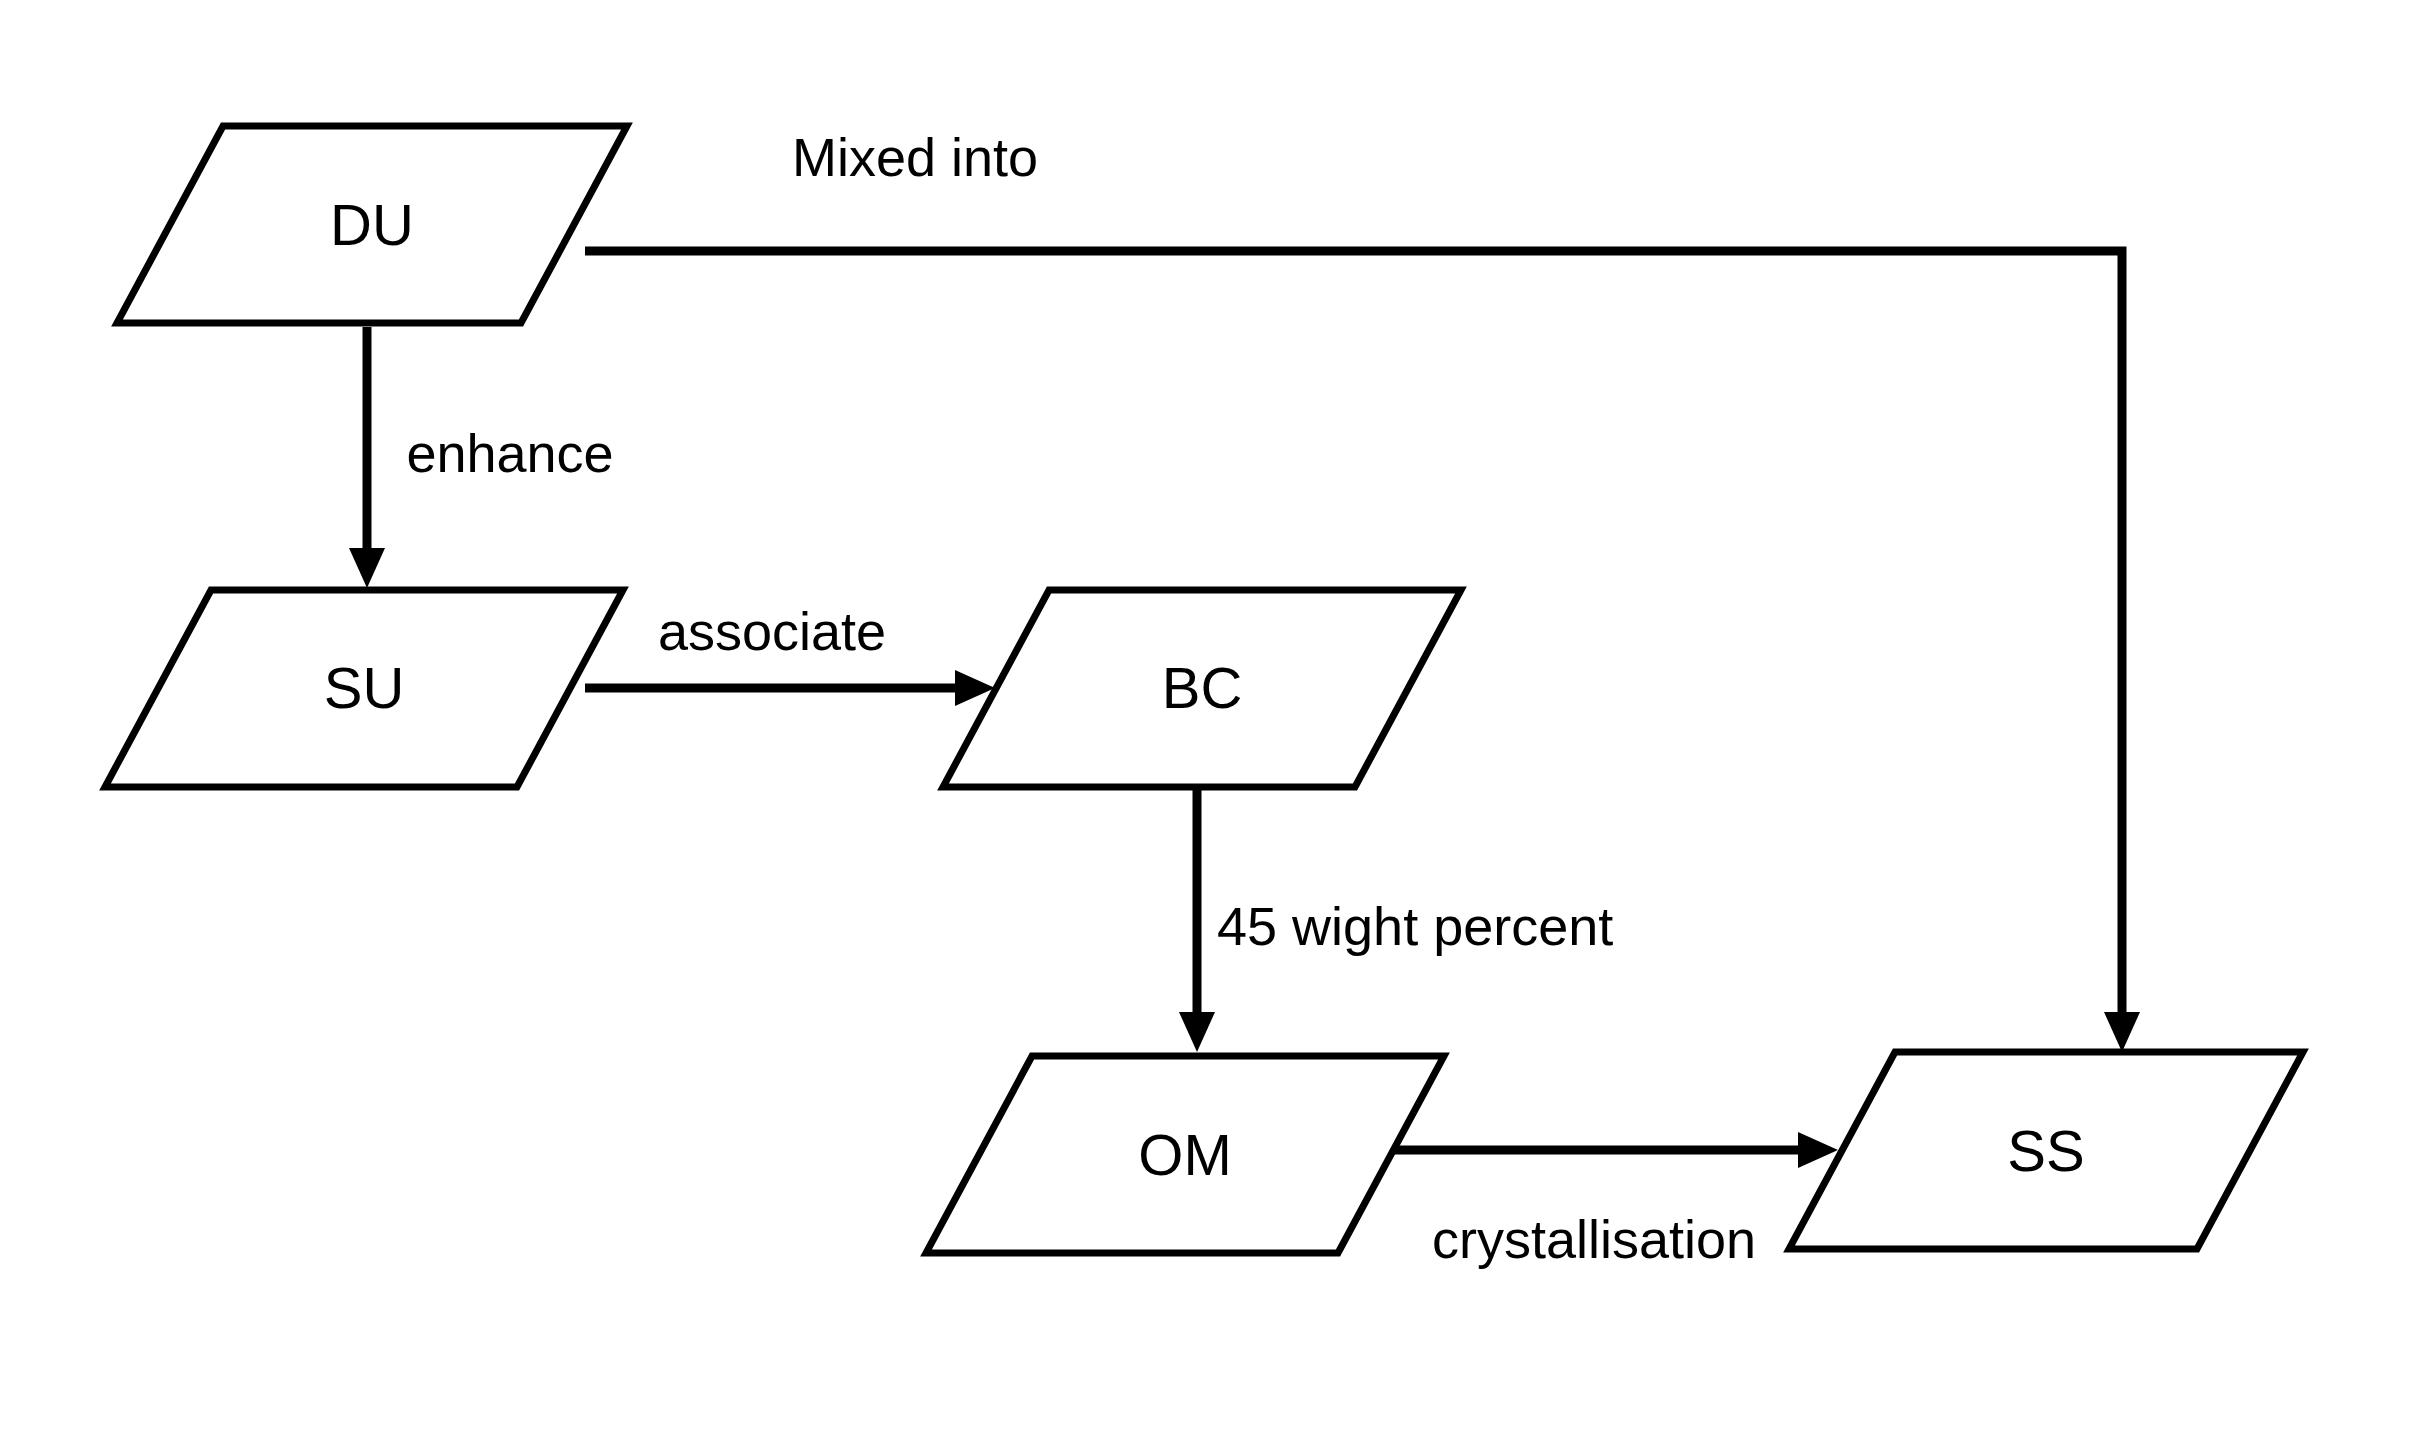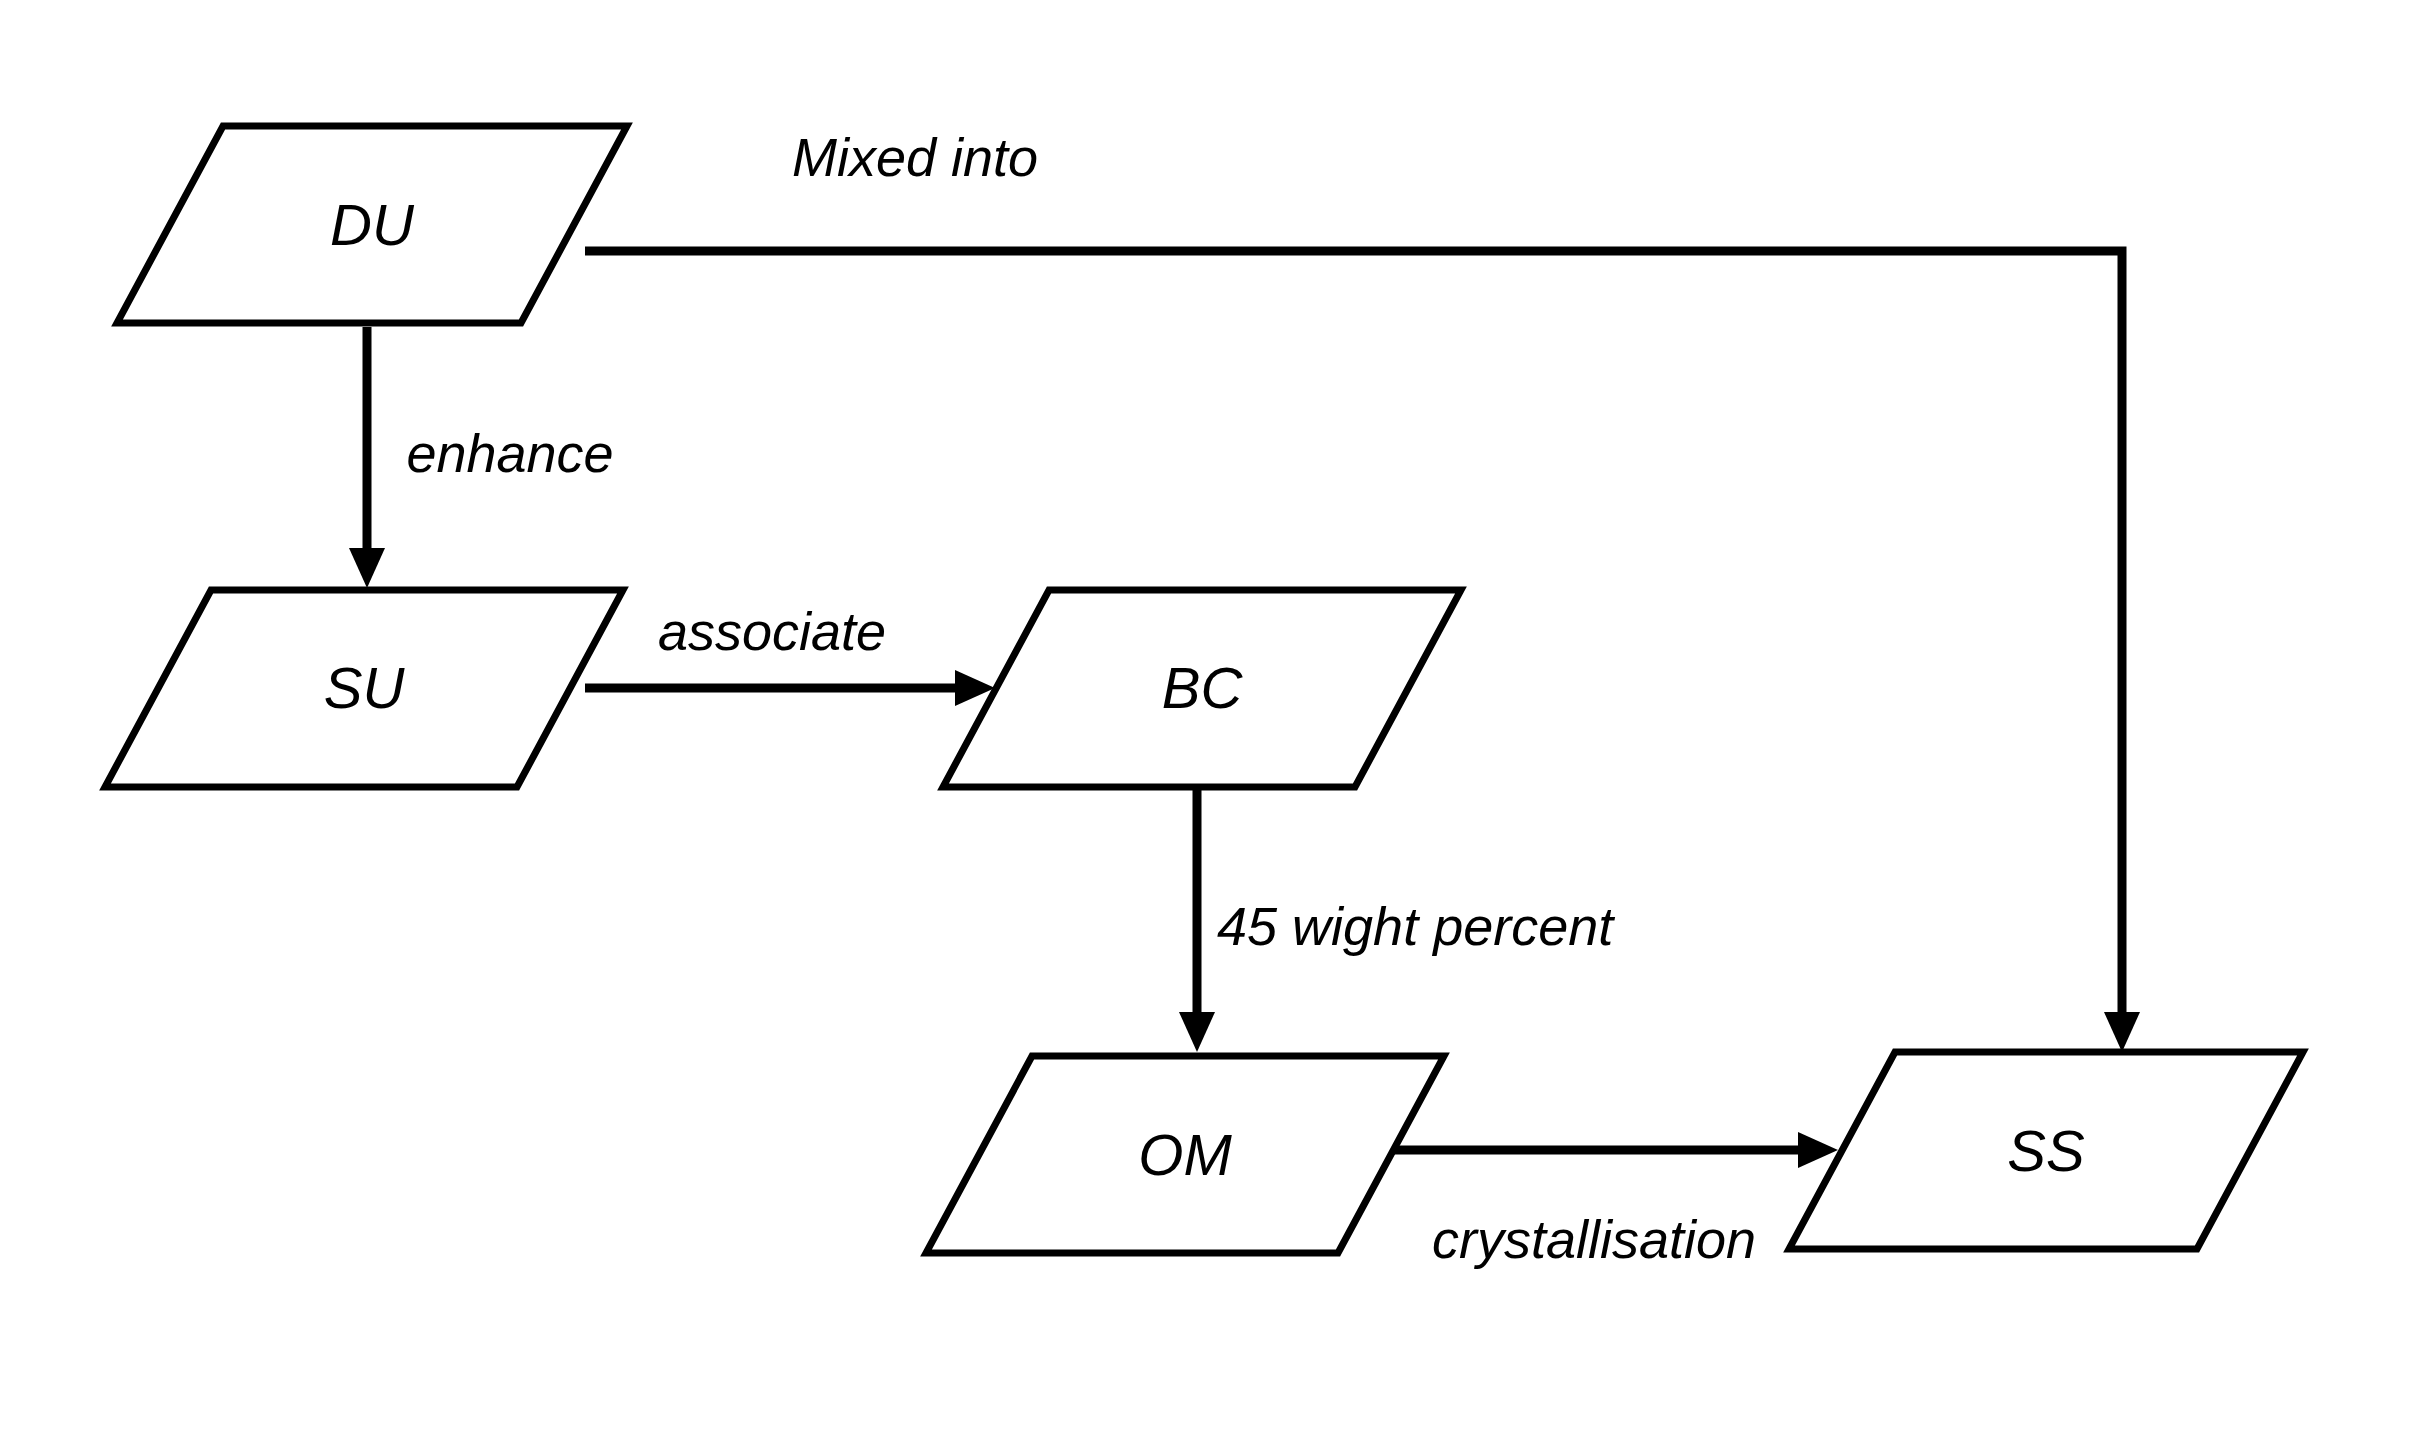--- a/index.html
+++ b/index.html
@@ -3,21 +3,20 @@
 <meta charset="utf-8">
 <style>
   html, body {
     margin: 0;
     padding: 0;
     background: #ffffff;
   }
   .canvas-wrap {
     width: 100%;
     background: #ffffff;
-    font-style: italic;
   }
   svg {
     display: block;
     width: 100%;
     height: auto;
     background: #ffffff;
   }
   .node-shape {
     fill: #ffffff;
     stroke: #000000;

